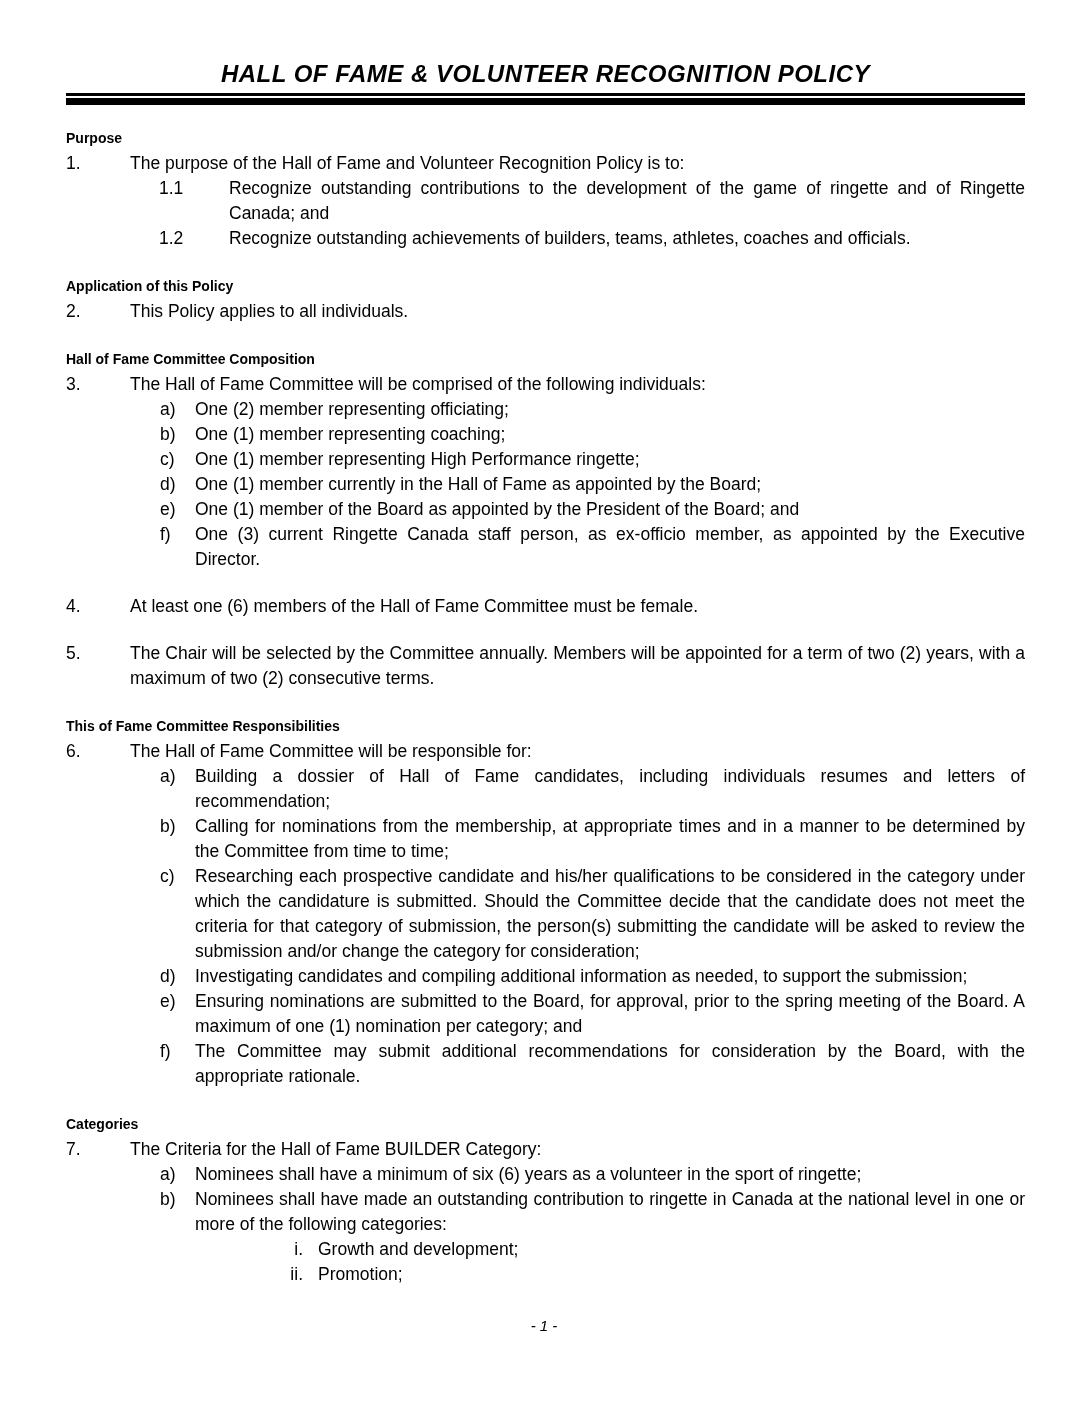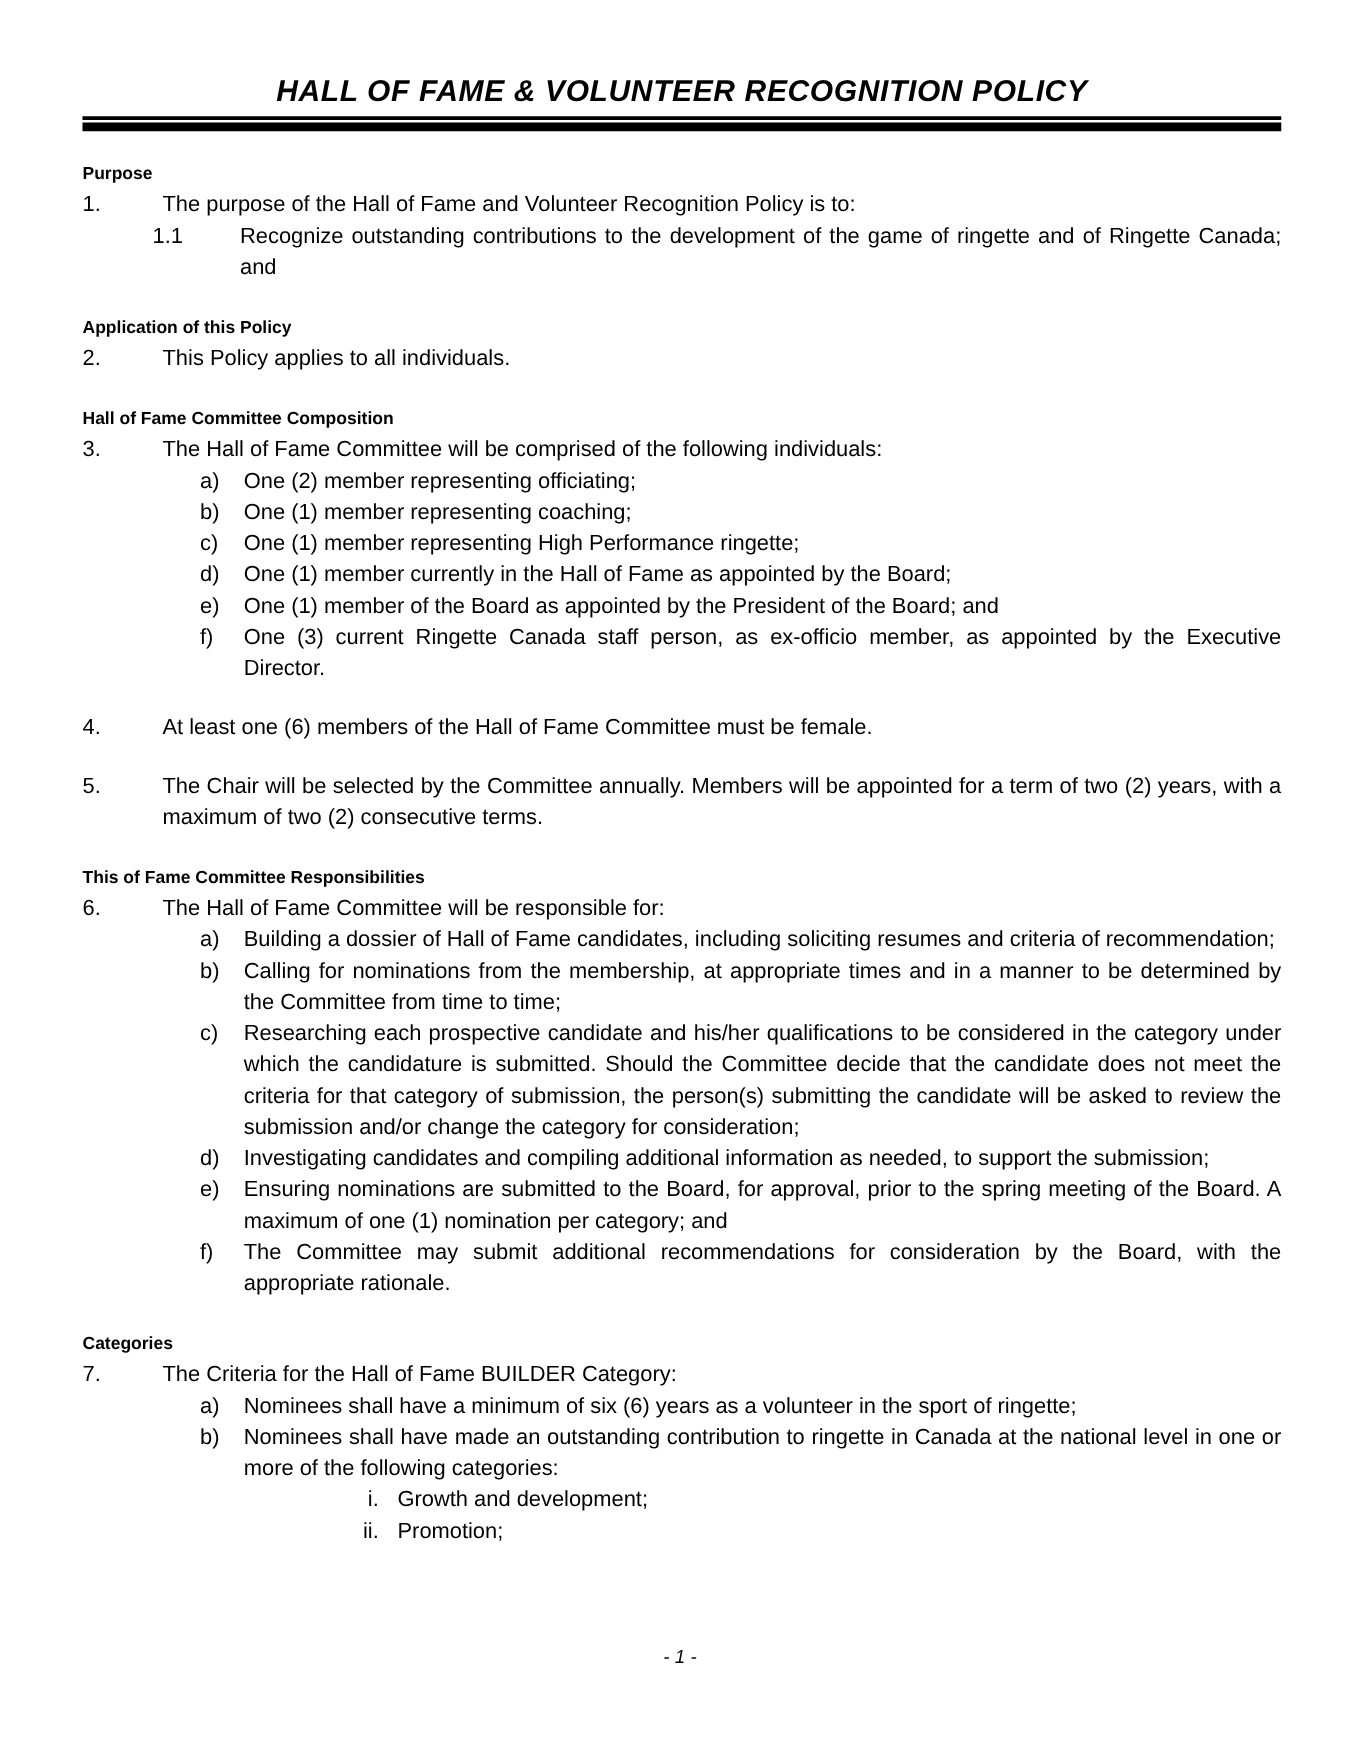--- a/index.html
+++ b/index.html
@@ -57,21 +57,21 @@
     flex: 0 0 auto;
   }
   .item .txt {
     flex: 1 1 auto;
     text-align: justify;
   }
   .l1 .num {
     width: 64px;
   }
   .l2 {
-    margin-left: 56px;
+    margin-left: 93px;
   }
   .l2 .num {
     width: 70px;
   }
   .letter {
     margin-left: 94px;
   }
   .letter .num {
     width: 35px;
   }
@@ -112,20 +112,24 @@
     <section>
       <div class="section-heading first">Purpose</div>
       <div class="item l1">
         <span class="num">1.</span>
         <div class="txt">The purpose of the Hall of Fame and Volunteer Recognition Policy is to:</div>
       </div>
       <div class="item l2">
         <span class="num">1.1</span>
         <div class="txt">Recognize outstanding contributions to the development of the game of ringette and of Ringette Canada; and</div>
       </div>
+      <div class="item l2">
+        <span class="num">1.2</span>
+        <div class="txt">Recognize outstanding achievements of builders, teams, athletes, coaches and officials.</div>
+      </div>
     </section>
 
     <section>
       <div class="section-heading">Application of this Policy</div>
       <div class="item l1">
         <span class="num">2.</span>
         <div class="txt">This Policy applies to all individuals.</div>
       </div>
     </section>
 
@@ -170,21 +174,21 @@
     </section>
 
     <section>
       <div class="section-heading">This of Fame Committee Responsibilities</div>
       <div class="item l1">
         <span class="num">6.</span>
         <div class="txt">The Hall of Fame Committee will be responsible for:</div>
       </div>
       <div class="item letter">
         <span class="num">a)</span>
-        <div class="txt">Building a dossier of Hall of Fame candidates, including soliciting resumes and criteria of recommendation;</div>
+        <div class="txt">Building a dossier of Hall of Fame candidates, including individuals resumes and letters of recommendation;</div>
       </div>
       <div class="item letter">
         <span class="num">b)</span>
         <div class="txt">Calling for nominations from the membership, at appropriate times and in a manner to be determined by the Committee from time to time;</div>
       </div>
       <div class="item letter">
         <span class="num">c)</span>
         <div class="txt">Researching each prospective candidate and his/her qualifications to be considered in the category under which the candidature is submitted.  Should the Committee decide that the candidate does not meet the criteria for that category of submission, the person(s) submitting the candidate will be asked to review the submission and/or change the category for consideration;</div>
       </div>
       <div class="item letter">

